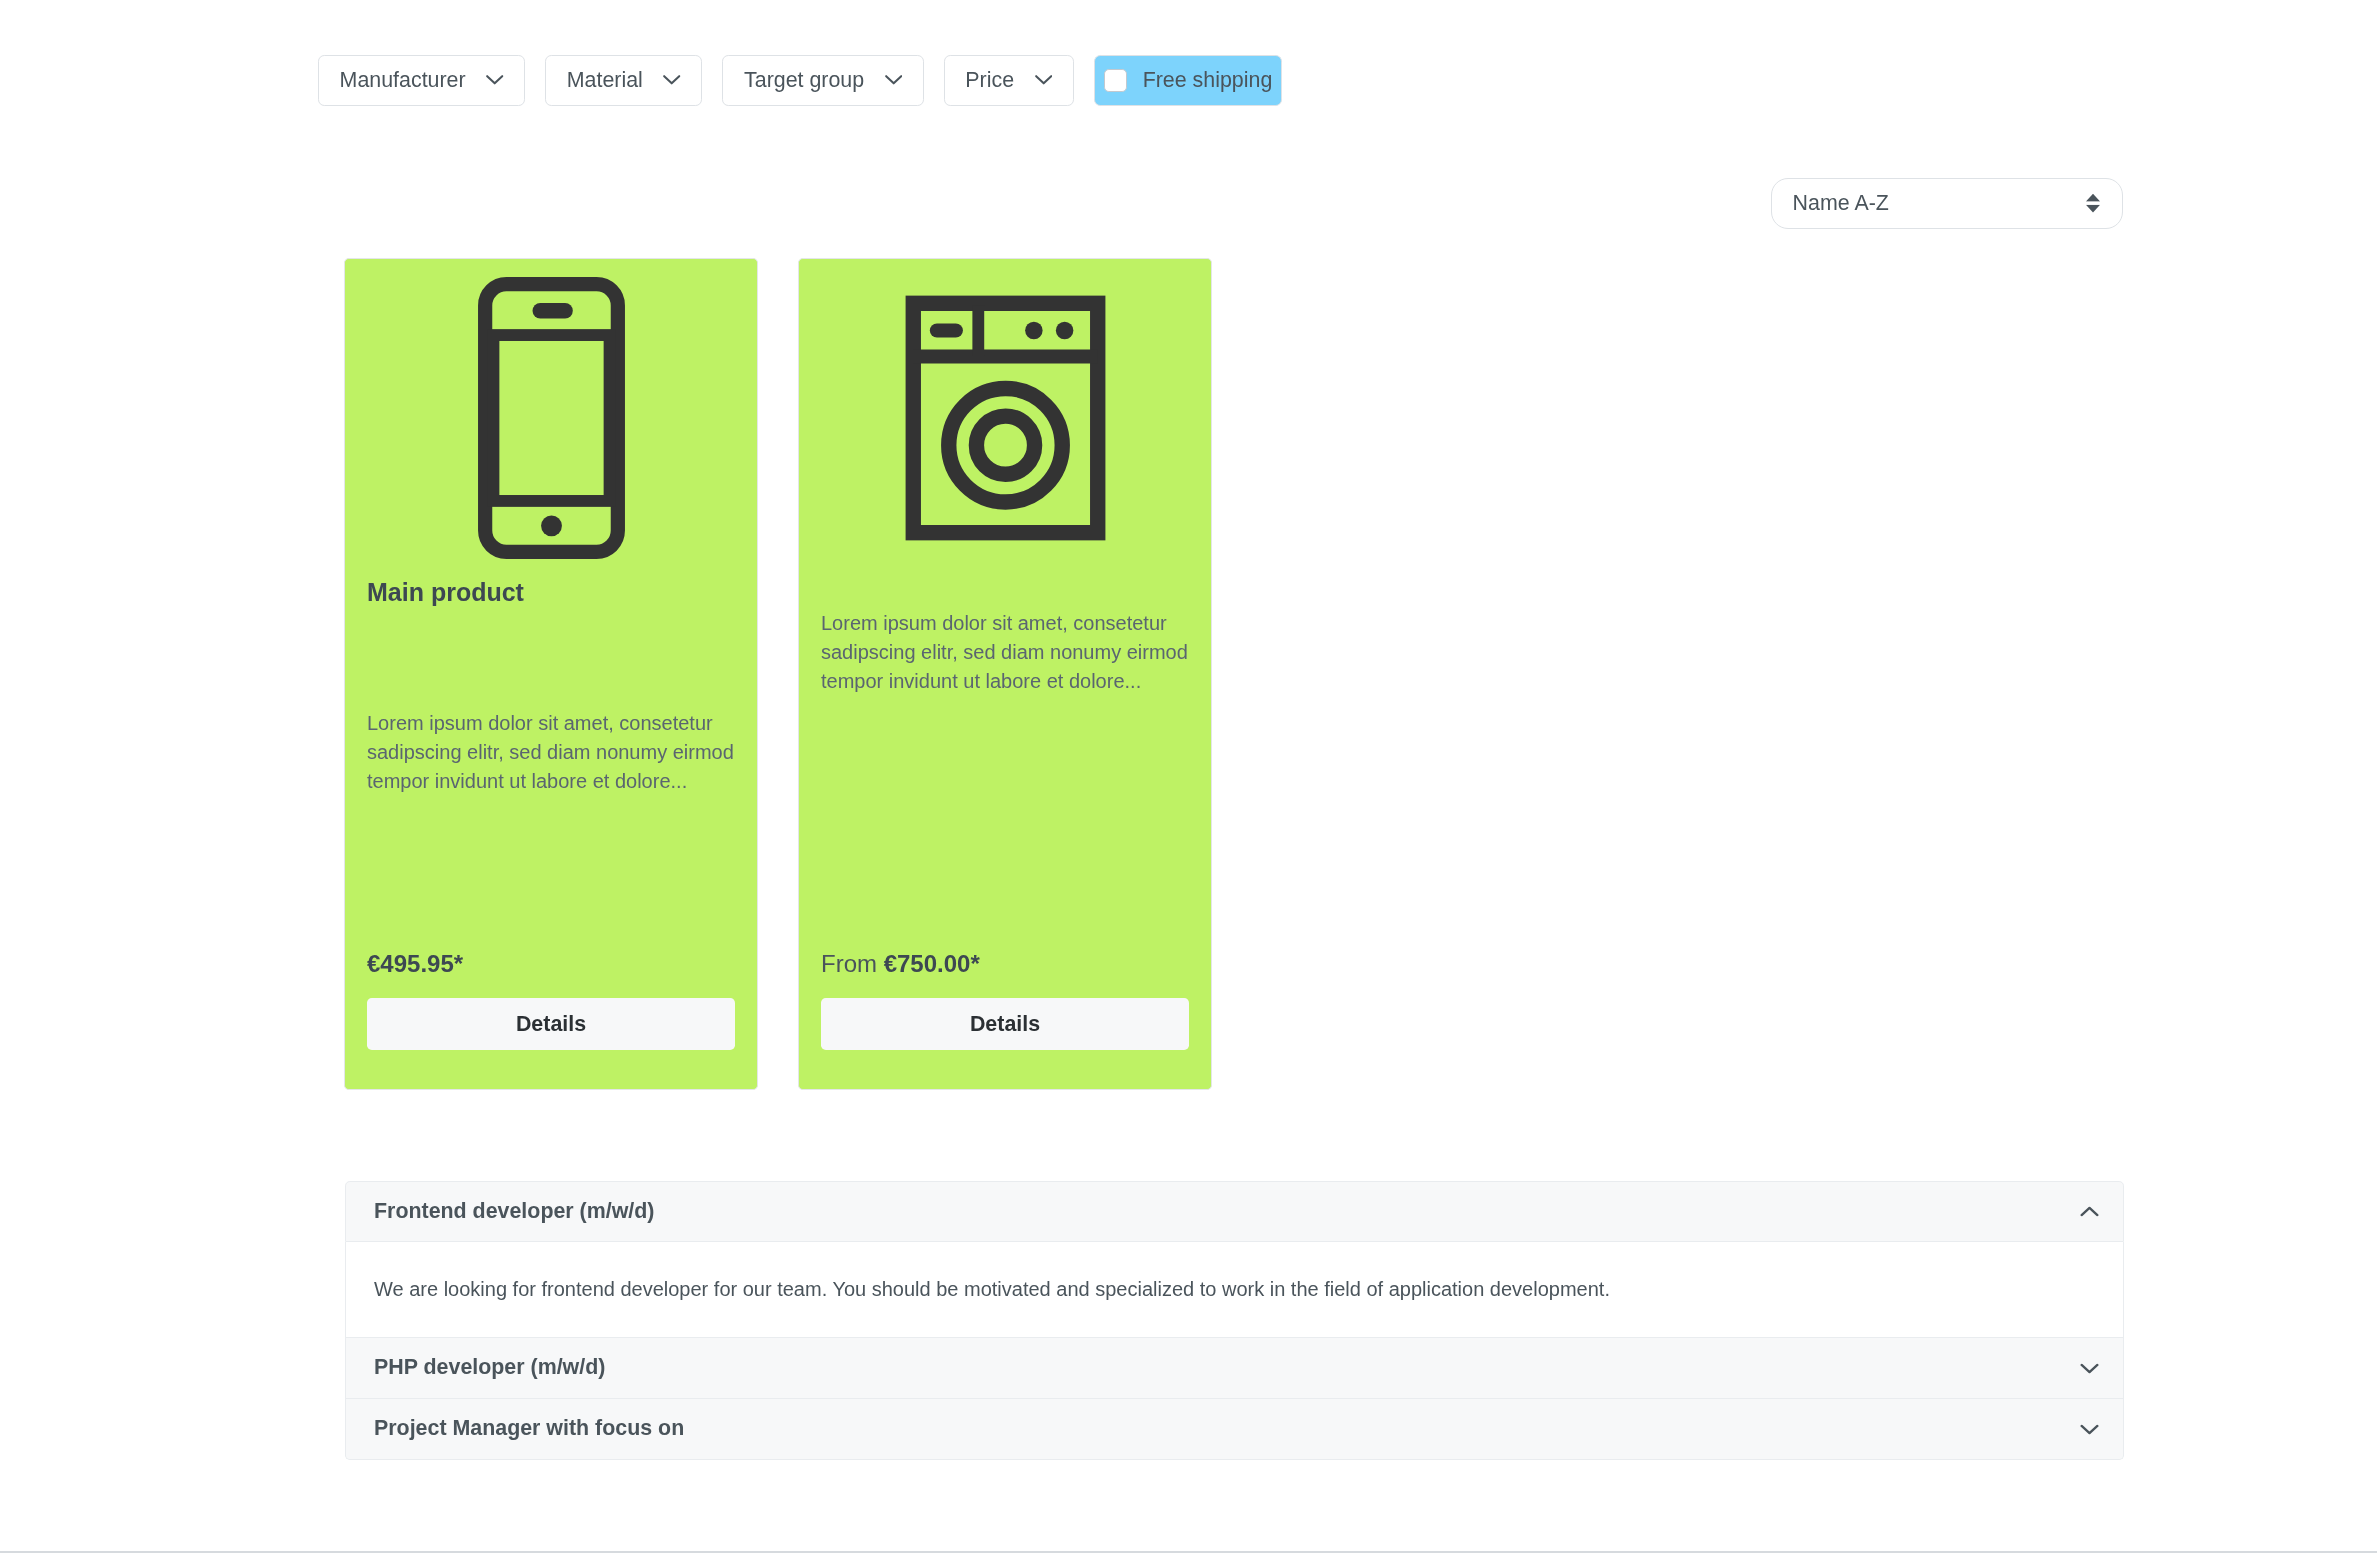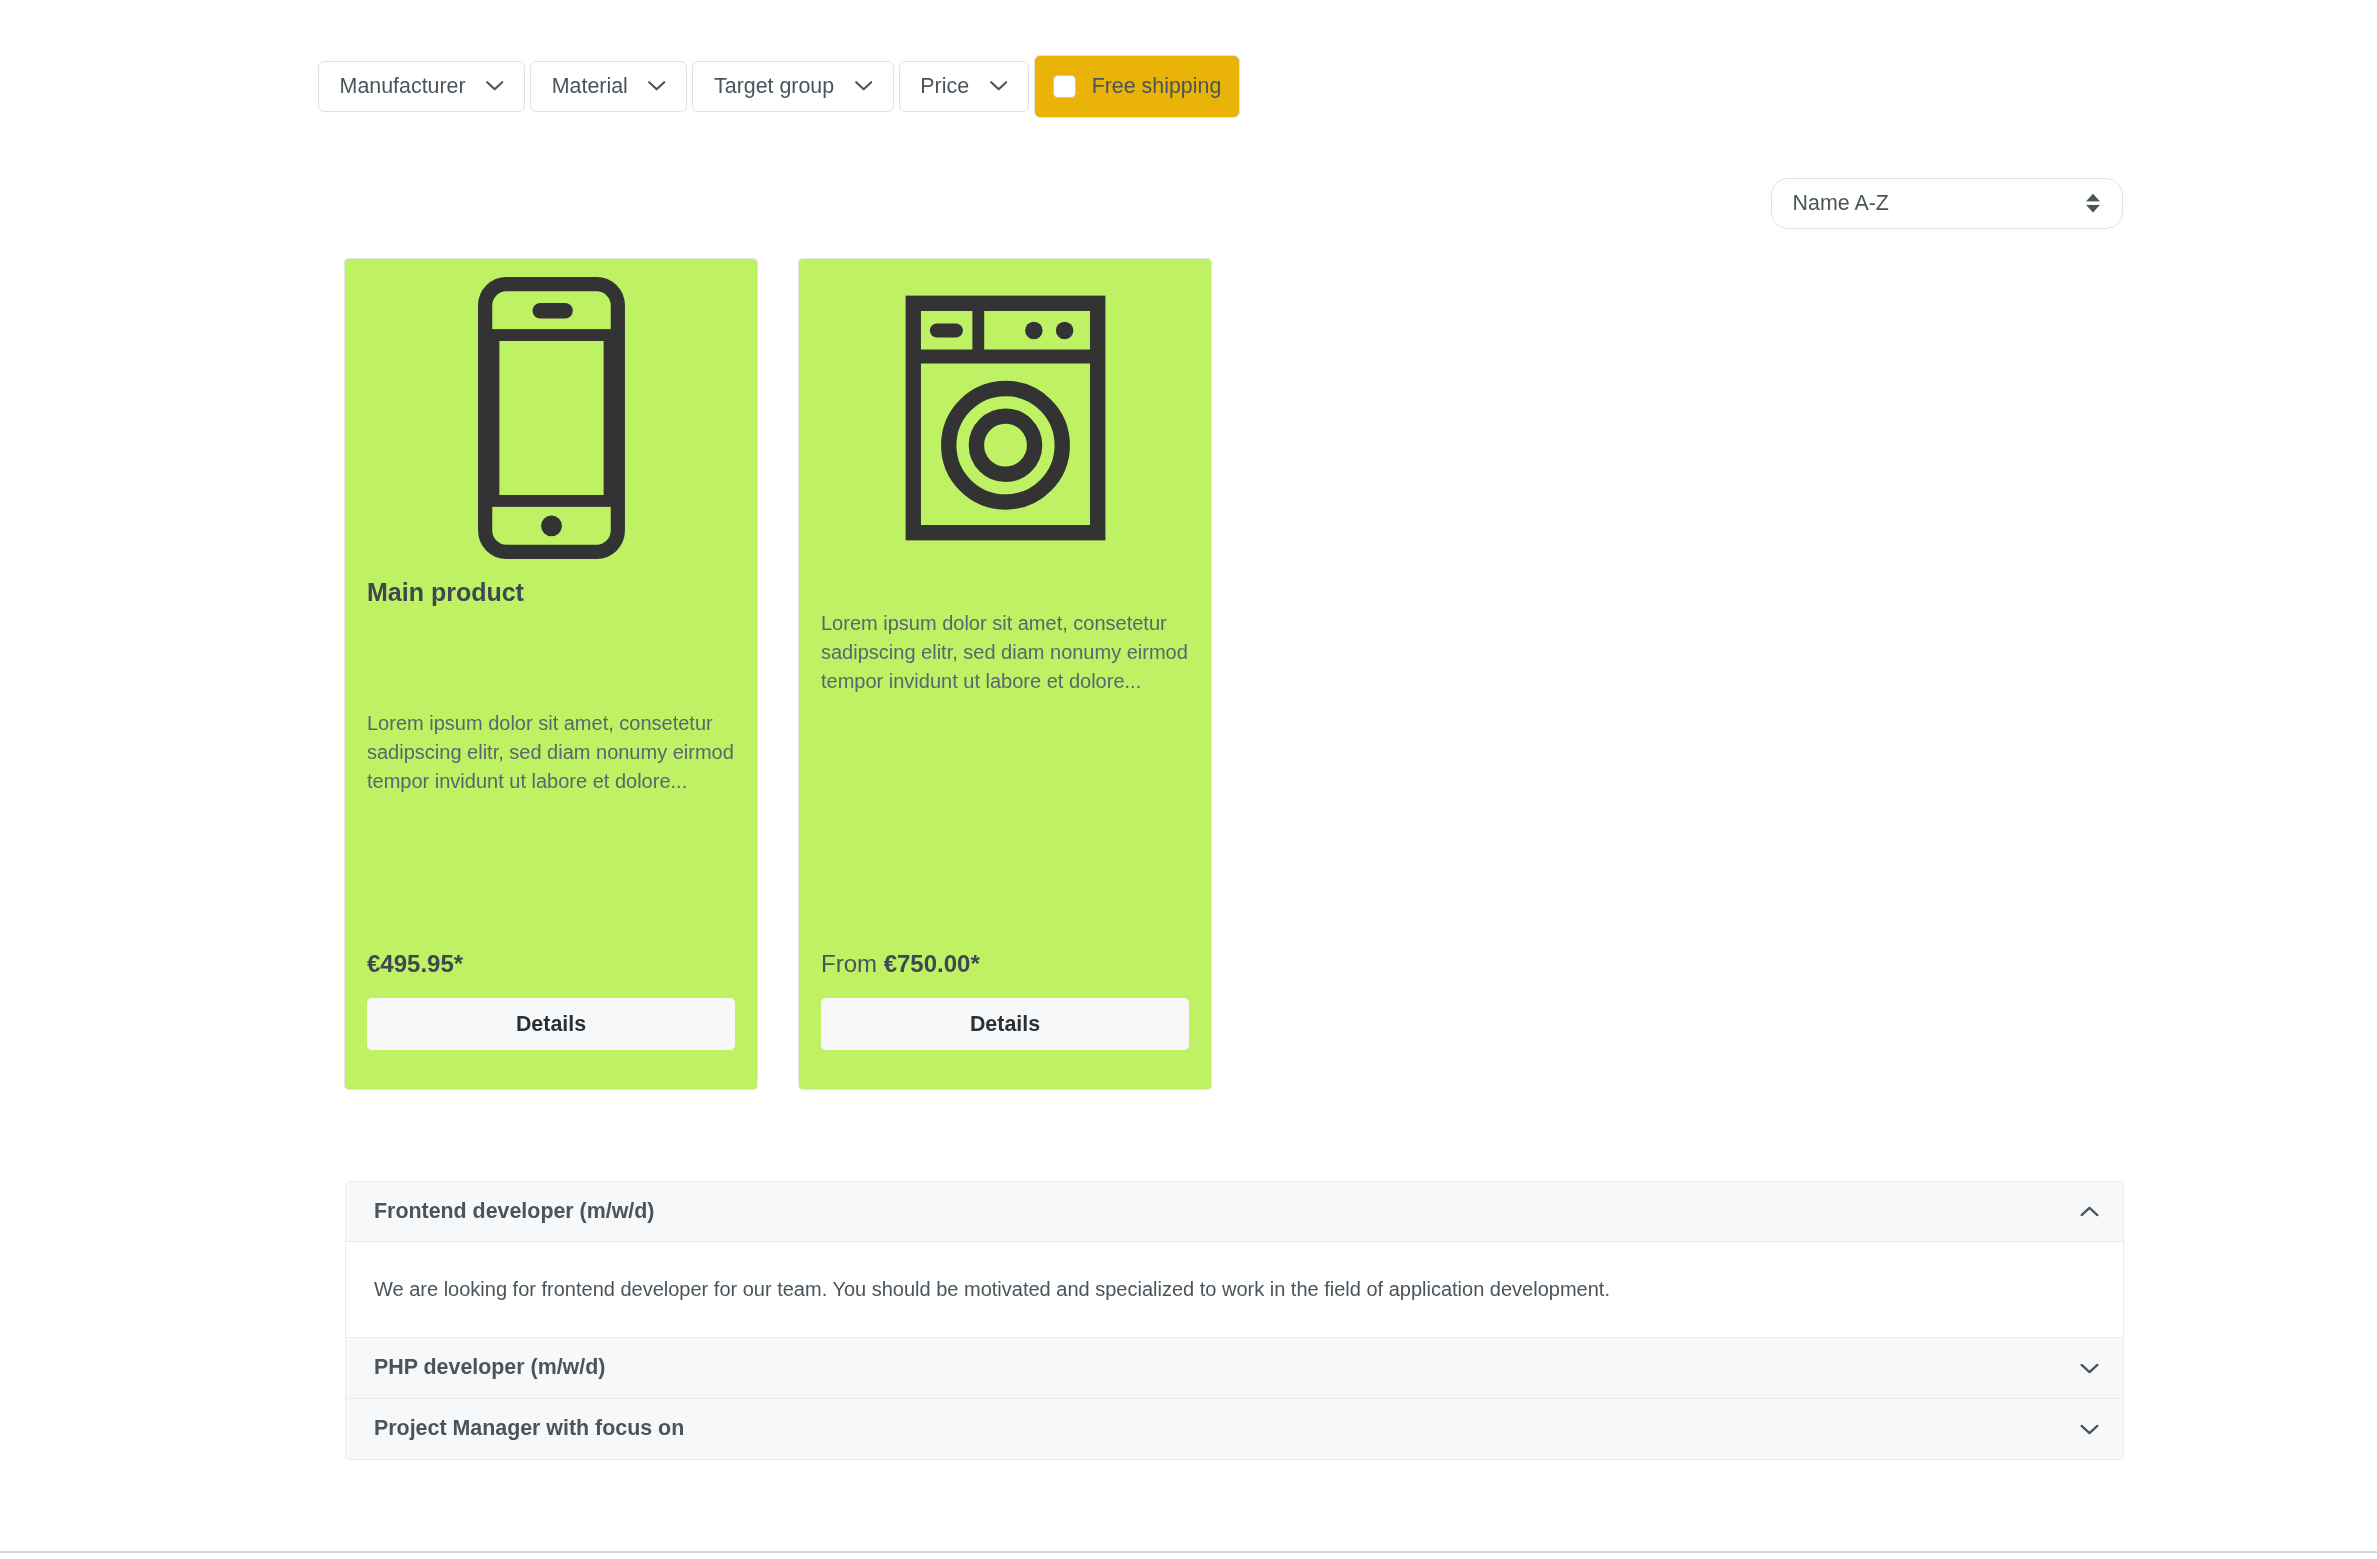--- a/index.html
+++ b/index.html
@@ -17,21 +17,21 @@
     -webkit-font-smoothing: antialiased;
   }
 
   
   .filter-bar {
     position: absolute;
     left: 318px;
     top: 55px;
     display: flex;
     align-items: center;
-    gap: 5px;
+    gap: 20px;
   }
   .filter-btn {
     height: 51px;
     background: #ffffff;
     border: 1.6px solid #dee2e6;
     border-radius: 6.3px;
     display: flex;
     align-items: center;
     padding: 0 20.6px;
     cursor: pointer;
@@ -43,27 +43,27 @@
     white-space: nowrap;
   }
   .filter-btn .chev {
     margin-left: 20.6px;
     display: inline-flex;
     align-items: center;
   }
   .chev svg { display: block; }
 
   .checkbox-btn {
-    height: 63px;
-    background: #eab308;
+    height: 51px;
+    background: #7dd3fc;
     border: 1.6px solid #dee2e6;
     border-radius: 6.3px;
     display: flex;
     align-items: center;
-    padding: 0 18px;
+    padding: 0 9px;
     cursor: pointer;
     gap: 16px;
   }
   .cb-box {
     width: 23px;
     height: 23px;
     border: 1.6px solid #c3c9cf;
     border-radius: 4.8px;
     background: #fff;
     flex: 0 0 auto;

